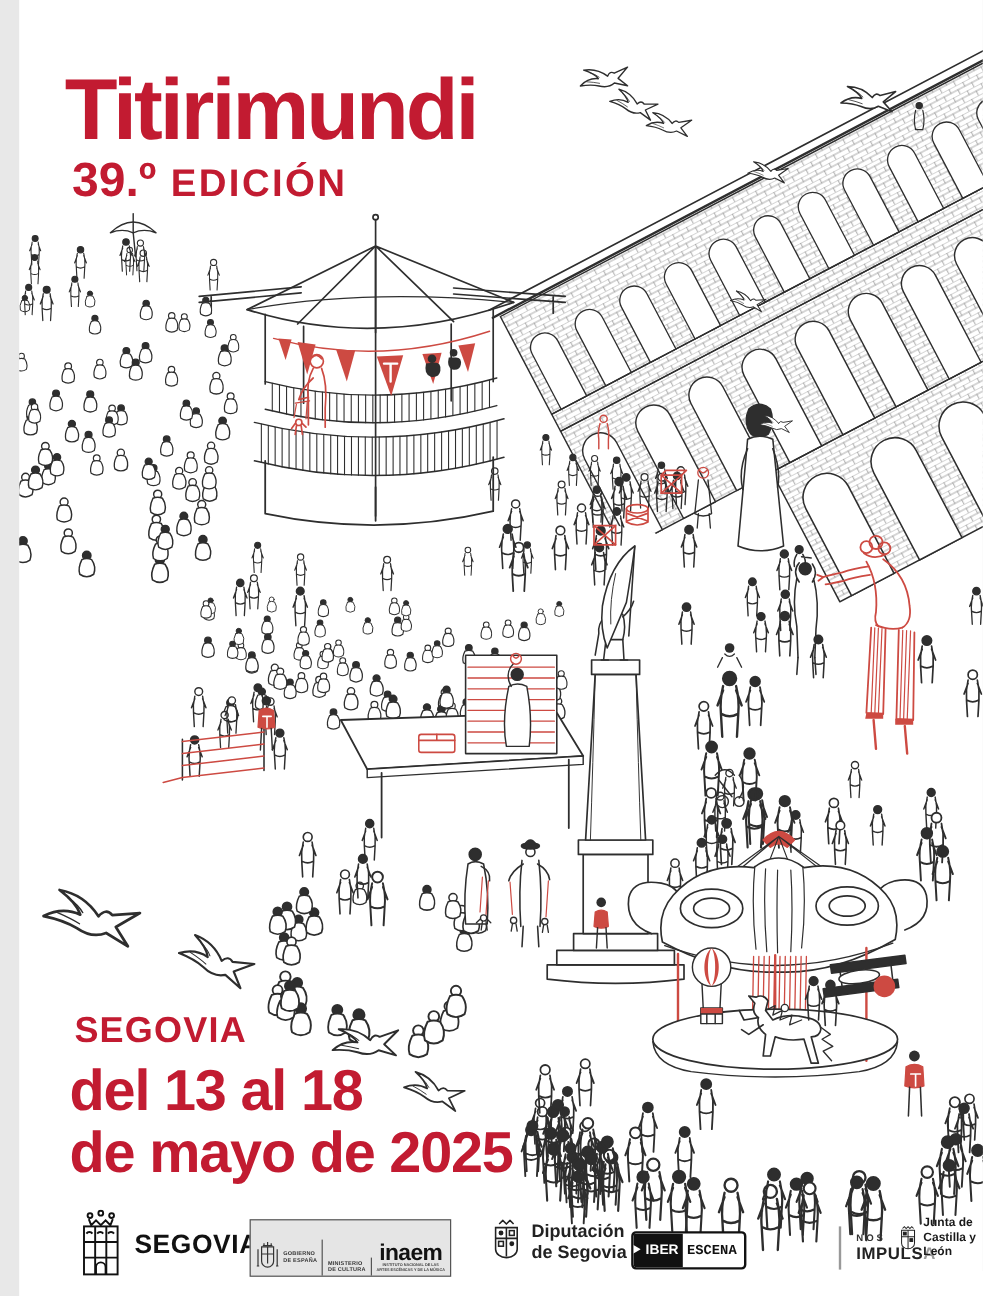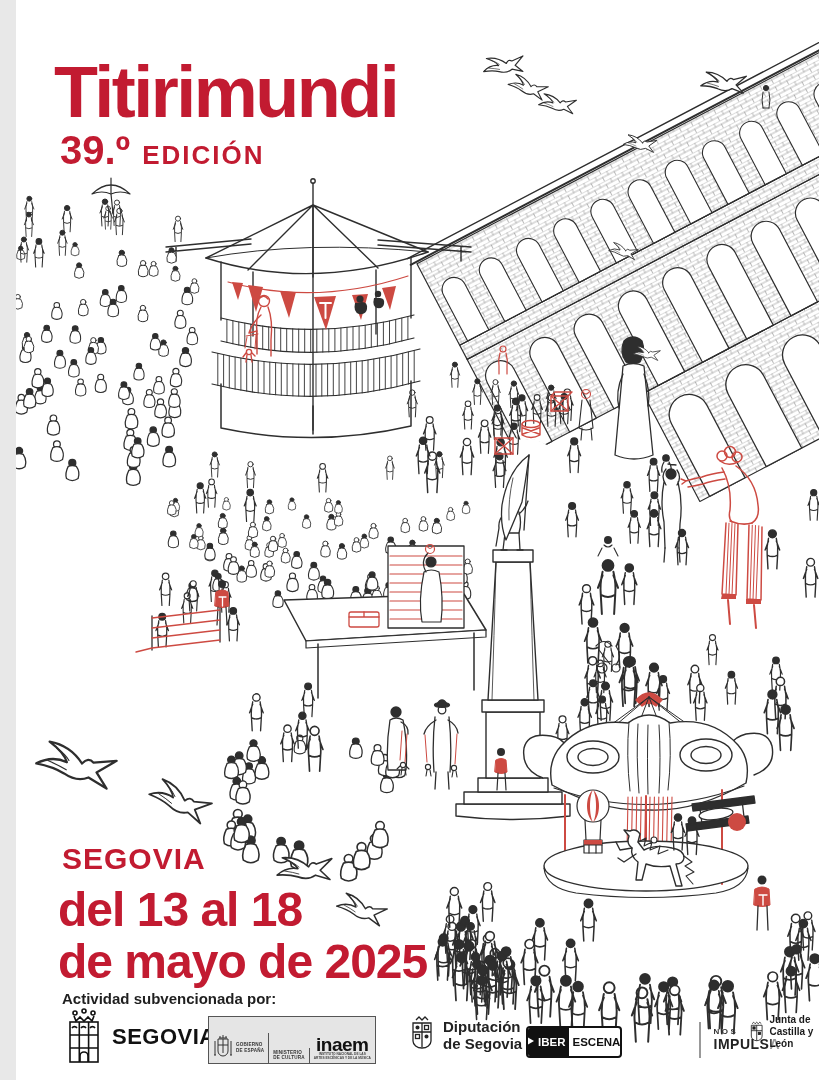--- a/index.html
+++ b/index.html
@@ -2,42 +2,42 @@
 <html><head>
 <meta charset="utf-8">
 <style>
   html,body{margin:0;padding:0;background:#e8e8e8;}
   .poster{position:relative;width:819px;height:1080px;background:#fff;overflow:hidden;
           font-family:"Liberation Sans","DejaVu Sans",sans-serif;margin-left:16px;}
   .illu{position:absolute;left:0;top:0;width:819px;height:1080px;}
   .txt{position:absolute;color:#c21b31;font-weight:700;line-height:1;}
   .title{left:38px;top:56px;font-size:72px;letter-spacing:-2.5px;}
   .edition{left:44px;top:130px;font-size:40px;letter-spacing:0;}
-  .edition .ed-label{font-size:26px;letter-spacing:2px;margin-left:12px;text-align:right;}
+  .edition .ed-label{font-size:32px;letter-spacing:2px;margin-left:12px;text-align:right;}
   .city{left:46px;top:844px;font-size:30px;letter-spacing:1px;}
   .date1{left:42px;top:886px;font-size:48px;letter-spacing:-1px;}
   .date2{left:42px;top:938px;font-size:48px;letter-spacing:-1px;}
   .note{position:absolute;left:46px;top:990px;font-size:15px;font-weight:600;color:#1f1f1f;}
   .sponsor{position:absolute;display:flex;align-items:center;color:#111;}
   .seg-word{font-size:22px;font-weight:700;letter-spacing:0.5px;margin-left:6px;}
   .govbox{display:flex;align-items:flex-end;border:1px solid #555;height:46px;background:#e5e5e5;}
   .govbox .cell{display:flex;align-items:center;padding:2px 4px;border-right:1px solid #555;}
   .govbox .cell:last-child{border-right:none;}
   .micro{font-size:4.6px;font-weight:700;color:#333;line-height:1.25;letter-spacing:0.2px;}
   .inaem-wrap{display:flex;flex-direction:column;align-items:flex-start;padding:0 5px;}
   .inaem{font-size:19px;font-weight:700;letter-spacing:-0.5px;color:#111;line-height:0.9;}
   .nano{font-size:3.2px;color:#444;line-height:1.2;font-weight:700;}
   .dip-text{font-size:15px;font-weight:600;color:#222;line-height:1.15;margin-left:7px;}
   .iber{position:relative;display:flex;align-items:center;border:2px solid #111;border-radius:4px;
         height:28px;width:92px;background:#fff;overflow:hidden;}
   .iber .left{background:#111;color:#fff;height:100%;display:flex;align-items:center;
               padding:0 4px 0 10px;font-size:11.5px;font-weight:700;}
   .iber .notch{position:absolute;left:-1px;top:9px;width:7px;height:8px;background:#fff;
                clip-path:polygon(0 0,100% 50%,0 100%);}
-  .iber .right{color:#111;font-size:11.5px;font-weight:700;padding-left:3px;}
+  .iber .right{color:#111;font-size:11.5px;font-weight:700;padding-left:3px;font-family:Liberation Mono, monospace;}
   .vbar{width:1.5px;height:36px;background:#999;}
   .nos{font-size:8px;font-weight:700;letter-spacing:2.5px;color:#333;line-height:1.1;}
   .impulsa{font-size:14px;font-weight:700;letter-spacing:0.5px;color:#222;line-height:1.1;}
   .impulsa .ha{color:#9a9a9a;}
   .junta-text{font-size:10px;font-weight:700;color:#1a1a1a;line-height:1.2;margin-left:5px;}
 </style>
 </head>
 <body>
 
 <div class="poster">
@@ -1691,21 +1691,20 @@
   </g>
 </svg>
 
 <div class="txt title">Titirimundi</div>
 <div class="txt edition">
   <span class="ed-num">39.º</span><span class="ed-label">EDICIÓN</span>
 </div>
 <div class="txt city">SEGOVIA</div>
 <div class="txt date1">del 13 al 18</div>
 <div class="txt date2">de mayo de 2025</div>
-<div class="note">Actividad subvencionada por:</div>
 
 <div class="sponsor" style="left:46px;top:1008px;">
   <svg width="44" height="58" viewBox="0 0 44 58">
     <g stroke="#111" fill="none" stroke-width="1.6">
       <circle cx="13" cy="5" r="2"></circle>
           <circle cx="22" cy="3" r="2"></circle>
           <circle cx="31" cy="5" r="2"></circle>
       <path d="M12,8 L14,13 L18,9 L22,13 L26,9 L30,13 L32,8"></path>
       <rect x="8" y="14" width="28" height="40"></rect>
       <path d="M8,27 h28 M8,40 h28 M17.3,14 v40 M26.6,14 v40"></path>

